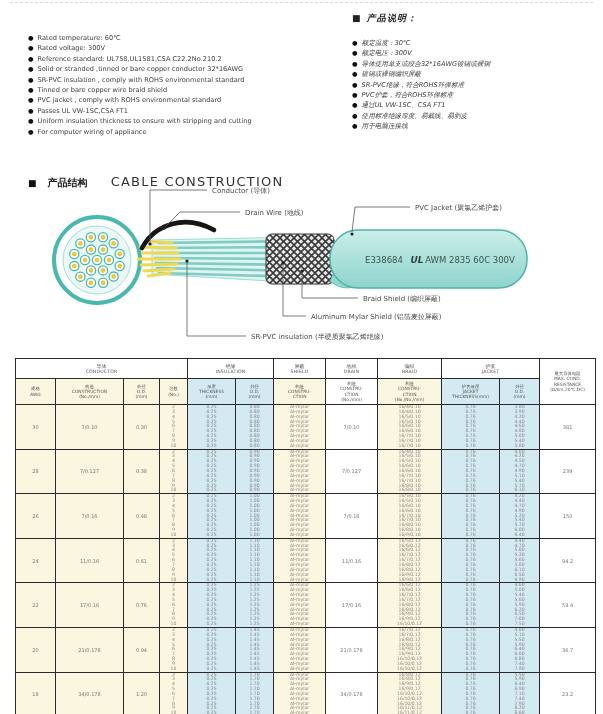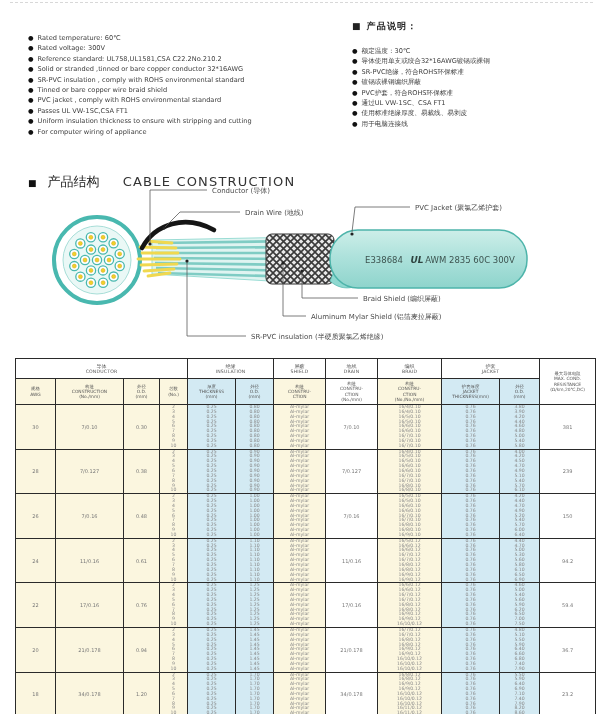--- a/index.html
+++ b/index.html
@@ -13,25 +13,25 @@
   
   #page-edge { top:2px; left:10px; width:583px; border-top:1px dashed #d8d8d8; }
 
   
   .sec-title { font-size:9px; font-weight:bold; color:#222; letter-spacing:1.2px; white-space:nowrap; }
   .sec-title .sq { font-size:9px; margin-right:6px; letter-spacing:0; }
   .bullet-list { margin-top:13px; }
   .bullet-item { font-size:6.6px; line-height:10.4px; color:#3d3d3d; white-space:nowrap; }
   .bullet-item .bullet { font-size:6.4px; margin-right:4px; color:#111; }
   #desc-en { left:28px; top:20px; width:310px; }
-  #desc-cn { left:352px; top:20px; width:245px; }
+  #desc-cn { left:352px; top:12px; width:245px;font-style:italic; }
 
   
   #construction-title { left:28px; top:171px; white-space:nowrap; z-index:3; }
-  #construction-title .cn { font-size:13px; font-weight:normal; color:#222;text-align:center; }
+  #construction-title .cn { font-size:10px; font-weight:bold; color:#222;text-align:center; }
   #construction-title .en { font-size:13px; color:#333; letter-spacing:1.2px; margin-left:18px; }
   #construction-title .sq { font-size:9px; color:#111; margin-right:6px; }
   #diagram { left:0; top:168px; z-index:1; }
 
   
   #spec-table {
     position:absolute; left:15px; top:358px; width:580px;
     border-collapse:collapse; table-layout:fixed; border:1.5px solid #111;
   }
   #spec-table th, #spec-table td { border:0.75px solid #2a2a2a; overflow:hidden; }
@@ -72,23 +72,24 @@
       <div class="bullet-item"><span class="bullet">●</span><span>Passes UL VW-1SC,CSA FT1</span></div>
       <div class="bullet-item"><span class="bullet">●</span><span>Uniform insulation thickness to ensure with stripping and cutting</span></div>
       <div class="bullet-item"><span class="bullet">●</span><span>For computer wiring of appliance</span></div>
     </div>
 </div>
 
 <div class="abs" id="desc-cn">
   <div class="sec-title"><span class="sq">■</span><span>产品说明：</span></div>
   <div class="bullet-list" id="list-cn">
       <div class="bullet-item"><span class="bullet">●</span><span>额定温度：30℃</span></div>
+      <div class="bullet-item"><span class="bullet">●</span><span>额定电压：300V</span></div>
       <div class="bullet-item"><span class="bullet">●</span><span>导体使用单支或绞合32*16AWG镀锡或裸铜</span></div>
+      <div class="bullet-item"><span class="bullet">●</span><span>镀锡或裸铜编织屏蔽</span></div>
       <div class="bullet-item"><span class="bullet">●</span><span>SR-PVC绝缘，符合ROHS环保标准</span></div>
-      <div class="bullet-item"><span class="bullet">●</span><span>镀锡或裸铜编织屏蔽</span></div>
       <div class="bullet-item"><span class="bullet">●</span><span>PVC护套，符合ROHS环保标准</span></div>
       <div class="bullet-item"><span class="bullet">●</span><span>通过UL VW-1SC、CSA FT1</span></div>
       <div class="bullet-item"><span class="bullet">●</span><span>使用标准绝缘厚度、易裁线、易剥皮</span></div>
       <div class="bullet-item"><span class="bullet">●</span><span>用于电脑连接线</span></div>
     </div>
 </div>
 
 <div class="abs" id="construction-title">
   <span class="sq">■</span>
   <span class="cn">产品结构</span>

